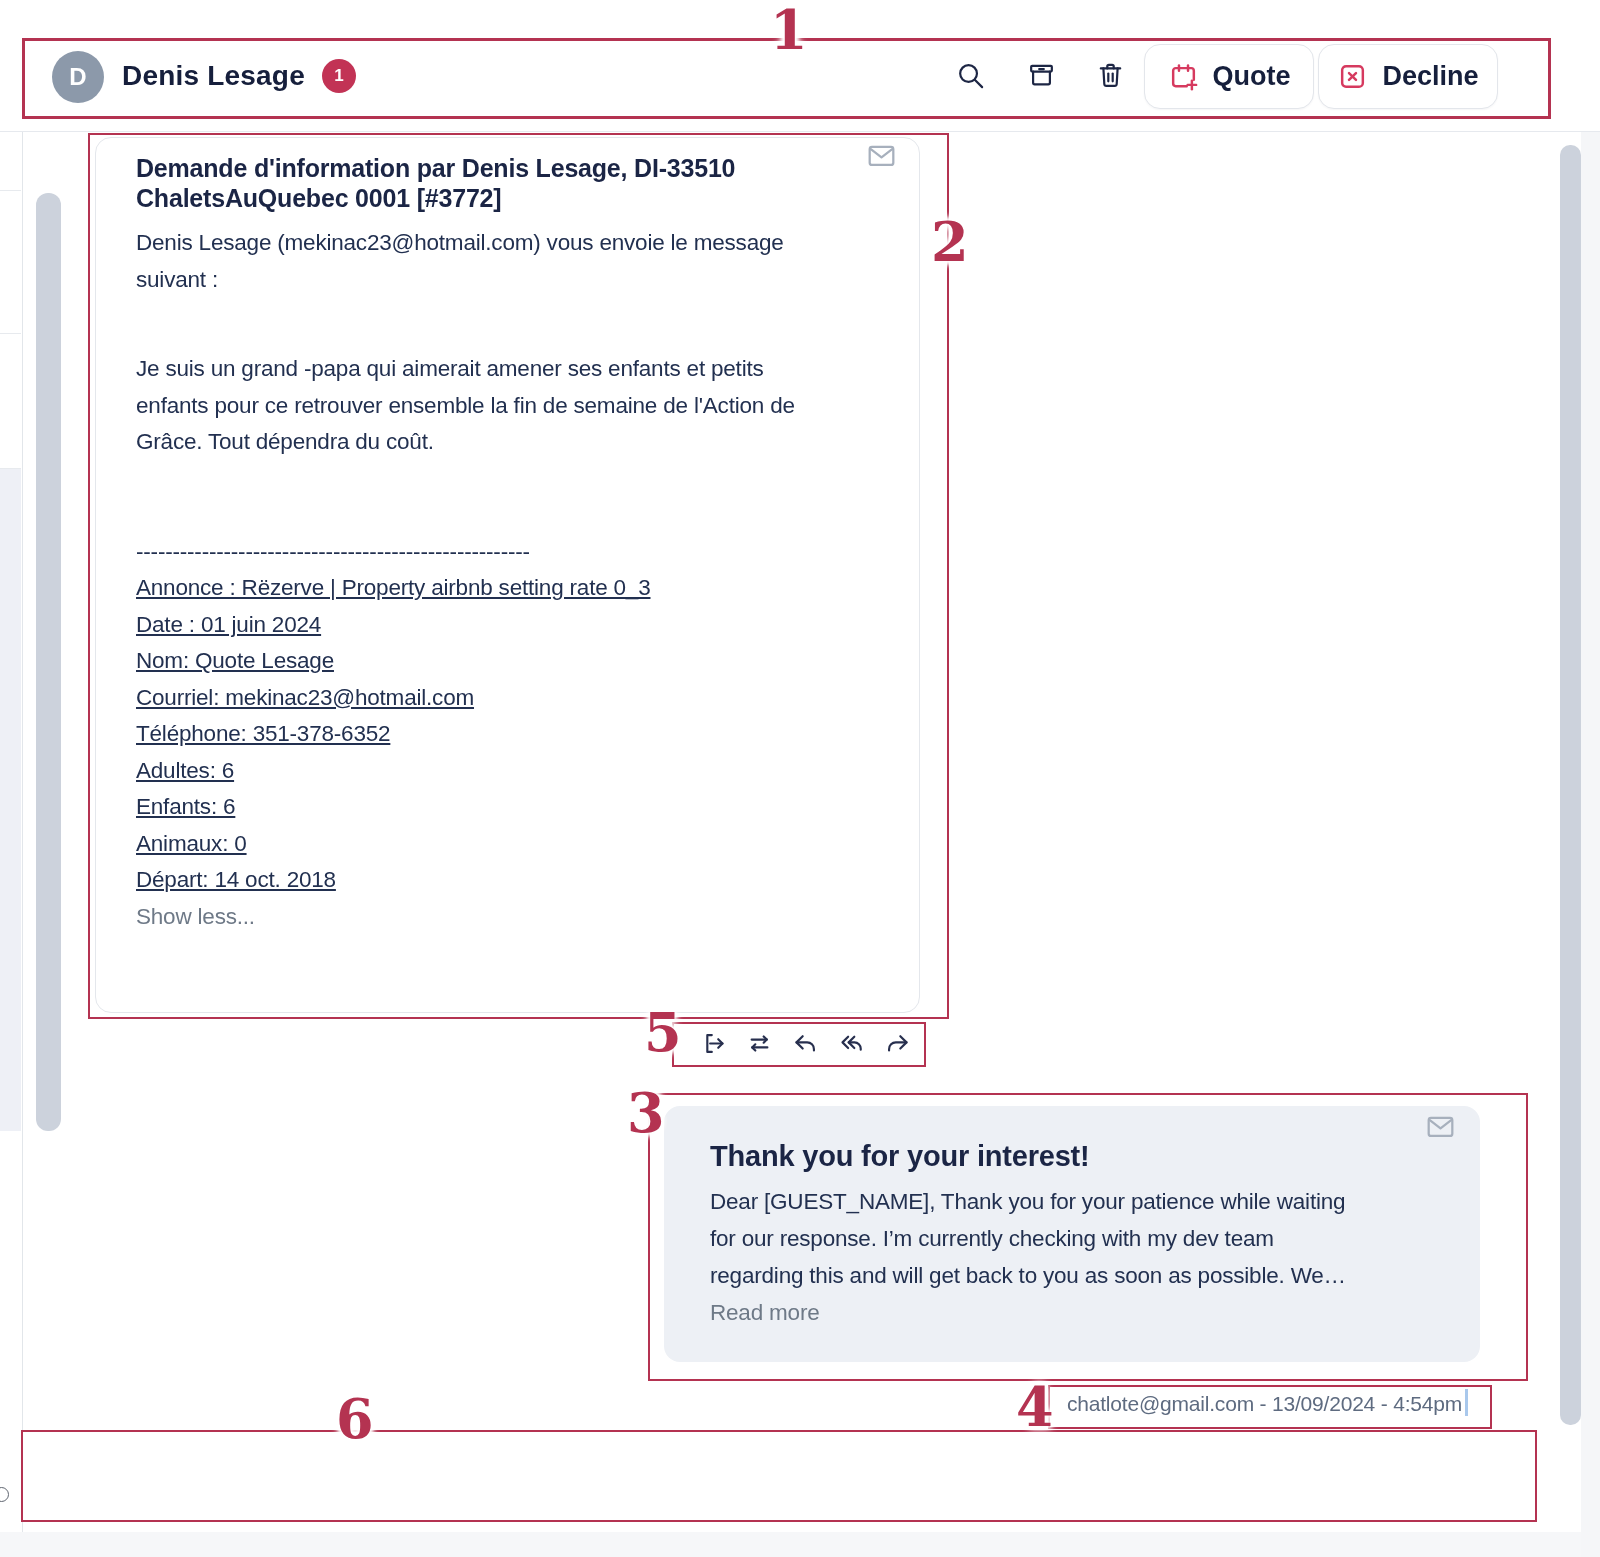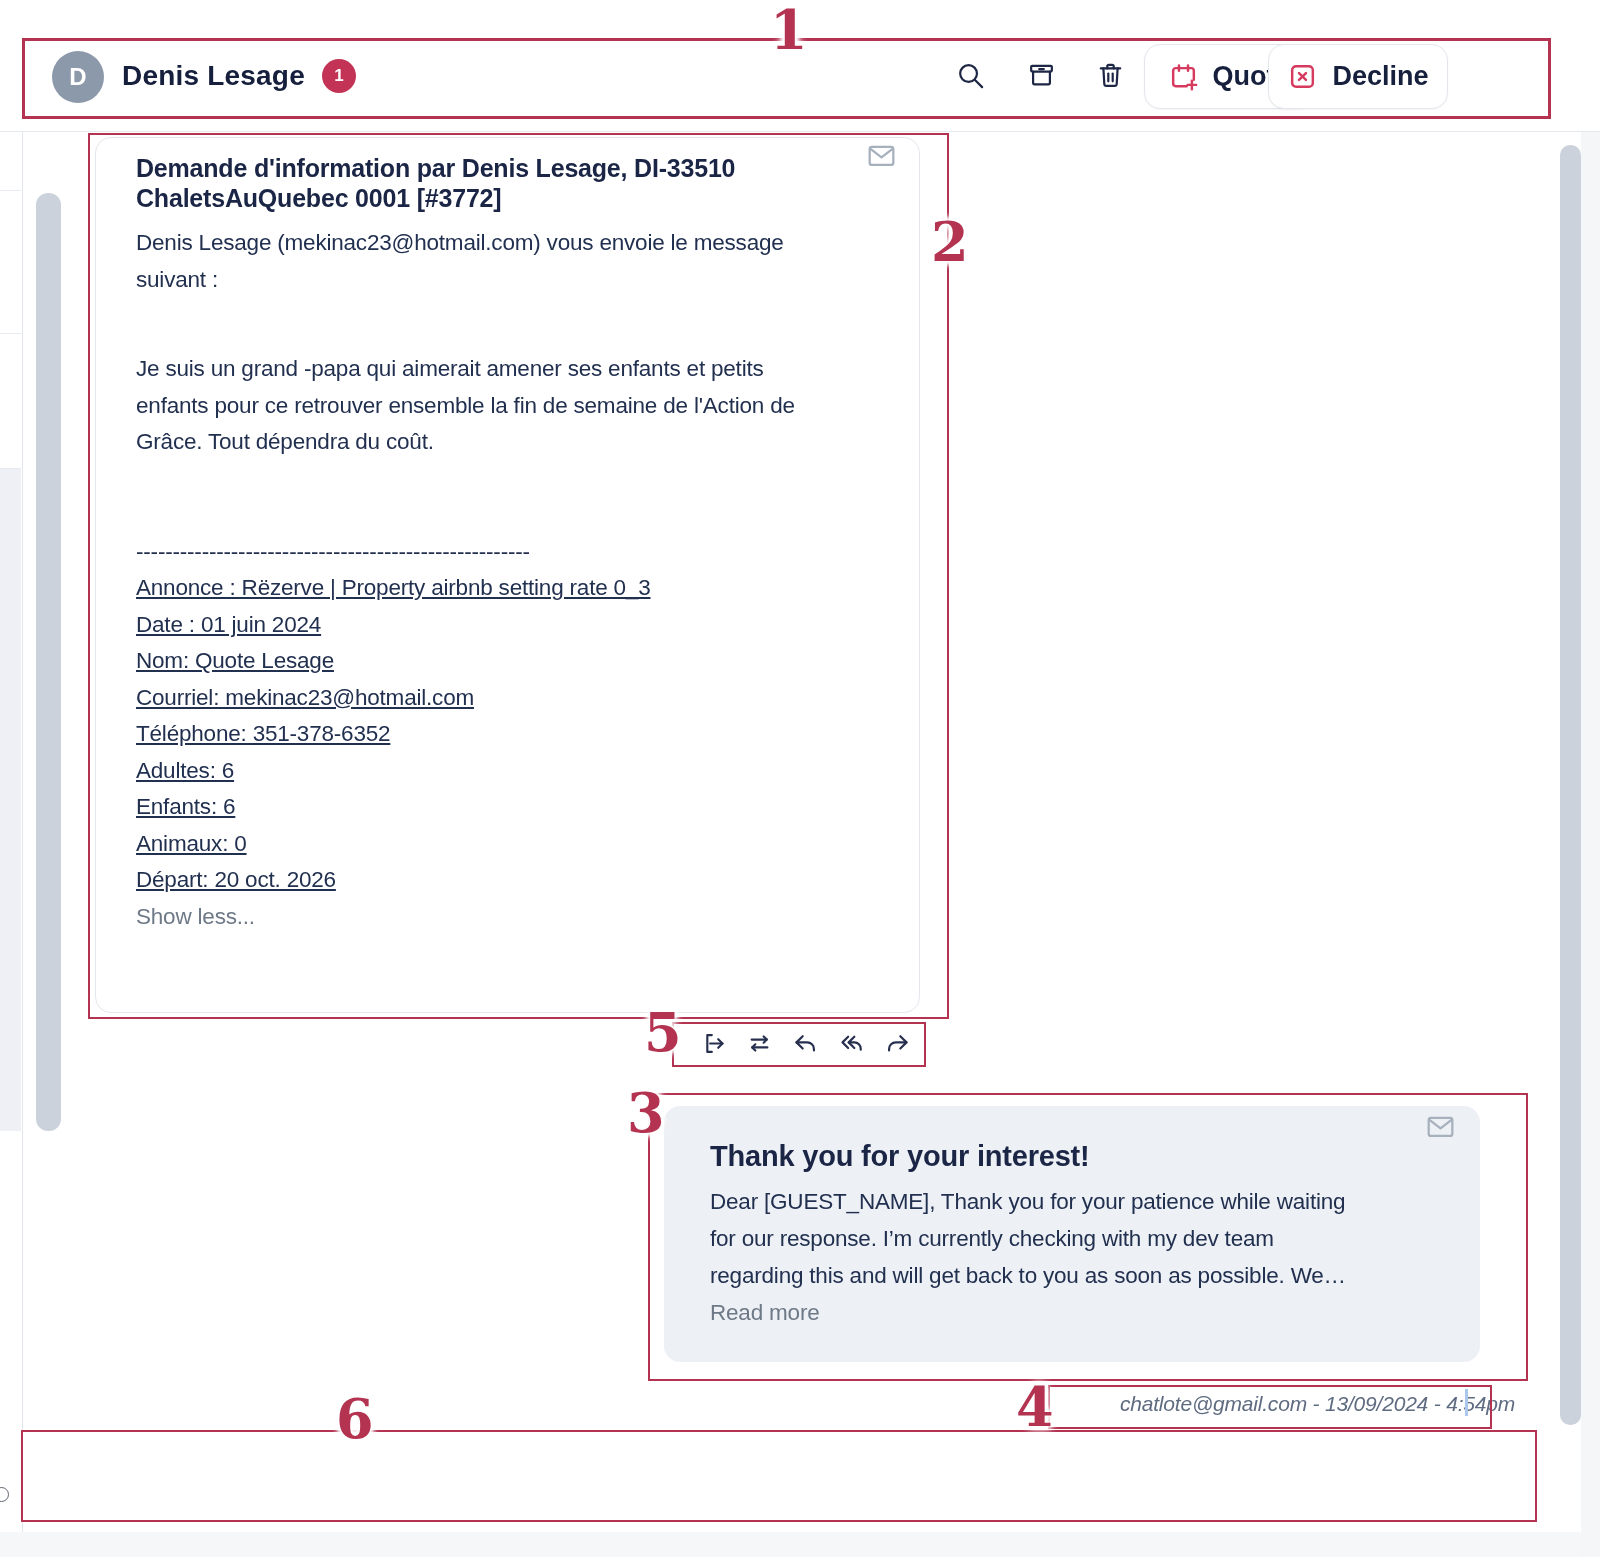--- a/index.html
+++ b/index.html
@@ -45,21 +45,21 @@
   .action-row{position:absolute;left:676px;top:1024px;width:244px;height:38px;display:flex;align-items:center;gap:19px;padding-left:24px;box-sizing:border-box;}
   .action-row .act{width:27px;height:27px;background:none;border:none;padding:0;cursor:pointer;display:flex;}
   .action-row svg{width:27px;height:27px;fill:none;stroke:#272f4e;stroke-width:1.9;stroke-linecap:round;stroke-linejoin:round;}
 
   
   .card3{position:absolute;left:664px;top:1106px;width:816px;height:256px;background:#edf0f5;border-radius:16px;}
   .card3-title{position:absolute;left:46px;top:34px;font-size:29px;font-weight:bold;color:#1b2545;letter-spacing:-.2px;}
   .card3-body{position:absolute;left:46px;top:77px;width:690px;font-size:22.5px;line-height:37px;color:var(--ink);letter-spacing:-.2px;}
 
   
-  .meta-line{position:absolute;left:1113px;top:1392px;width:402px;text-align:right;font-size:21px;color:var(--meta);letter-spacing:-.2px;font-style:italic;}
+  .meta-line{position:absolute;left:1060px;top:1392px;width:402px;text-align:right;font-size:21px;color:var(--meta);letter-spacing:-.2px;}
   .caret{position:absolute;left:1465px;top:1389px;width:3px;height:27px;background:#a9c8ec;}
   .composer-input{position:absolute;left:39px;top:1441px;width:1492px;height:74px;box-sizing:border-box;background:#fff;border:1.5px solid #d9dde3;border-radius:3px;box-shadow:0 3px 6px rgba(40,50,80,.07);font-family:"Liberation Sans",sans-serif;font-size:24px;color:#2a3352;padding:0 22px;outline:none;}
   .composer-input::placeholder{color:#3a425c;opacity:1;}
   .edge-dot{position:absolute;left:-6px;top:1487px;width:13px;height:13px;border:1.5px solid #5f6570;border-radius:50%;background:#fff;}
   .bottom-strip{position:absolute;left:0;top:1532px;width:1600px;height:25px;background:#f6f7f9;}
   .right-gutter{position:absolute;left:1581px;top:131px;width:19px;height:1426px;background:#f5f6f8;}
 
   
   .ann-box{position:absolute;border:2.5px solid var(--ann);z-index:40;pointer-events:none;}
   .ann-box.thick{border-width:3px;}
@@ -116,21 +116,21 @@
           <svg viewBox="0 0 24 24">
             <path d="M14.5 19.5H6a2 2 0 0 1-2-2V7.5a2 2 0 0 1 2-2h12a2 2 0 0 1 2 2v7"></path>
             <line x1="8.5" y1="3.5" x2="8.5" y2="7.5"></line>
             <line x1="15.5" y1="3.5" x2="15.5" y2="7.5"></line>
             <line x1="18.5" y1="15.2" x2="18.5" y2="21.8"></line>
             <line x1="15.2" y1="18.5" x2="21.8" y2="18.5"></line>
           </svg>
         </span>
       <span class="lbl">Quote</span>
     </button>
-    <button class="pill-btn" style="left:1268px;width:180px">
+    <button class="pill-btn" style="left:1318px;width:180px">
       <span style="display:flex">
           <svg viewBox="0 0 24 24">
             <rect x="4" y="4" width="16" height="16" rx="3"></rect>
             <line x1="9.3" y1="9.3" x2="14.7" y2="14.7"></line>
             <line x1="14.7" y1="9.3" x2="9.3" y2="14.7"></line>
           </svg>
         </span>
       <span class="lbl">Decline</span>
     </button>
   </div>
@@ -159,21 +159,21 @@
       <div class="dashes">------------------------------------------------------</div>
       <div class="details">
         <div>Annonce : Rëzerve | Property airbnb setting rate 0_3</div>
         <div>Date : 01 juin 2024</div>
         <div>Nom: Quote Lesage</div>
         <div>Courriel: mekinac23@hotmail.com</div>
         <div>Téléphone: 351-378-6352</div>
         <div>Adultes: 6</div>
         <div>Enfants: 6</div>
         <div>Animaux: 0</div>
-        <div>Départ: 20 oct. 2026</div>
+        <div>Départ: 14 oct. 2018</div>
       </div>
       <div><span class="link">Show less...</span></div>
     </div>
   </div>
 
   <div class="action-row">
     <button class="act">
         <span><svg viewBox="0 0 24 24">
             <path d="M10.5 4.5H6.5v15h4"></path>
             <line x1="9" y1="12" x2="20" y2="12"></line>

